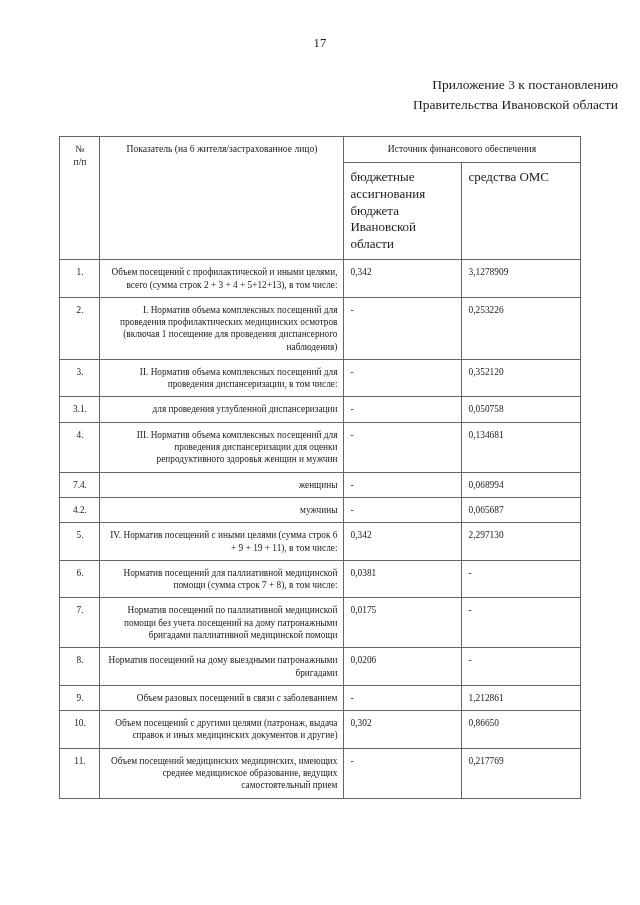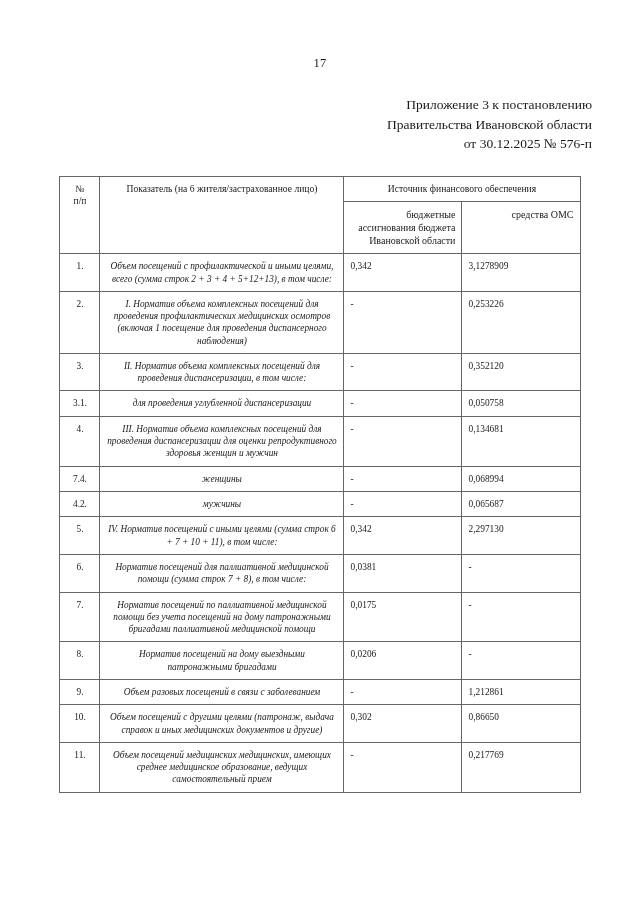--- a/index.html
+++ b/index.html
@@ -16,26 +16,26 @@
   .page {
     position: relative;
     width: 640px;
     height: 905px;
     box-sizing: border-box;
     padding: 0;
   }
   .page-number {
     text-align: center;
     font-size: 12.5px;
-    margin-top: 56px;
+    margin-top: 36px;
     letter-spacing: 0.2px;
   }
   .heading-block {
     margin-top: 24px;
-    padding-right: 48px;
+    padding-right: 22px;
     text-align: right;
     font-size: 13.5px;
     line-height: 1.45;
   }
   .heading-line {
     white-space: nowrap;
   }
   table.main {
     border-collapse: collapse;
     margin: 22px auto 0 auto;
@@ -50,61 +50,59 @@
     vertical-align: top;
     font-weight: normal;
   }
   th.h-num, th.h-ind, th.h-src {
     text-align: center;
     vertical-align: middle;
     font-size: 9.6px;
     padding: 7px 4px;
   }
   th.h-sub {
-    text-align: right;
+    text-align: left;
     vertical-align: middle;
-    font-size: 10px;
+    font-size: 13px;
     padding: 7px 4px;
     line-height: 1.3;
   }
   col.c-num { width: 40px; }
   col.c-ind { width: 244px; }
   col.c-bud { width: 118px; }
   col.c-oms { width: 118px; }
   td.cell-num {
     text-align: center;
     vertical-align: top;
     font-size: 9.3px;
     padding-top: 7px;
   }
   td.cell-ind {
-    text-align: center;
+    text-align: right;
     font-size: 9.3px;
     padding-top: 7px;
     padding-left: 8px;
     padding-right: 6px;
-    font-style: italic;
   }
   td.cell-val {
     vertical-align: top;
     font-size: 9.4px;
     padding-top: 7px;
   }
 </style>
 </head>
 <body>
 
 <div class="page">
 
   <div class="page-number">17</div>
 
   <div class="heading-block">
     <div class="heading-line">Приложение 3 к постановлению</div>
     <div class="heading-line">Правительства Ивановской области</div>
-    <div class="heading-line">от 30.12.2025 № 576-п</div>
   </div>
 
   <table class="main">
     <colgroup>
       <col class="c-num">
       <col class="c-ind">
       <col class="c-bud">
       <col class="c-oms">
     </colgroup>
     <thead>
@@ -159,21 +157,21 @@
         <td class="cell-val">0,068994</td>
       </tr>
       <tr>
         <td class="cell-num">4.2.</td>
         <td class="cell-ind">мужчины</td>
         <td class="cell-val">-</td>
         <td class="cell-val">0,065687</td>
       </tr>
       <tr>
         <td class="cell-num">5.</td>
-        <td class="cell-ind">IV. Норматив посещений с иными целями (сумма строк 6 + 7 + 10 + 11), в том числе:</td>
+        <td class="cell-ind">IV. Норматив посещений с иными целями (сумма строк 6 + 9 + 19 + 11), в том числе:</td>
         <td class="cell-val">0,342</td>
         <td class="cell-val">2,297130</td>
       </tr>
       <tr>
         <td class="cell-num">6.</td>
         <td class="cell-ind">Норматив посещений для паллиативной медицинской помощи (сумма строк 7 + 8), в том числе:</td>
         <td class="cell-val">0,0381</td>
         <td class="cell-val">-</td>
       </tr>
       <tr>

